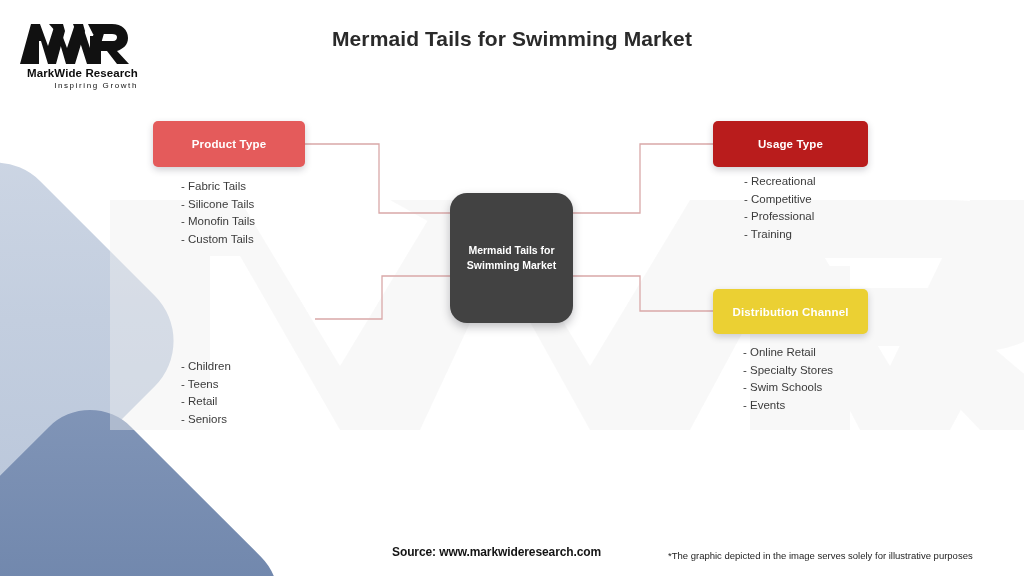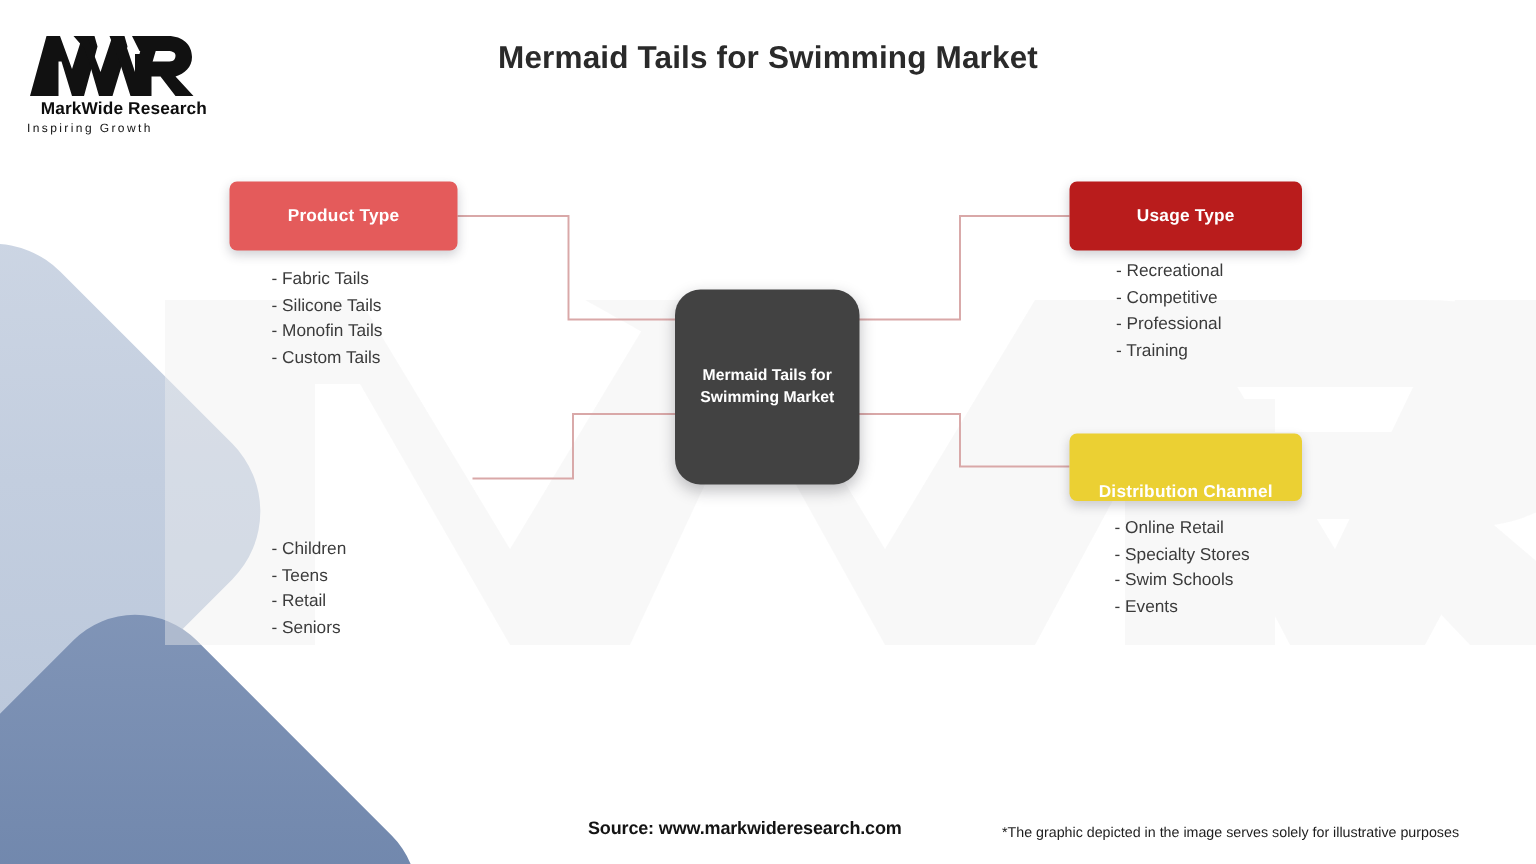--- a/index.html
+++ b/index.html
@@ -46,21 +46,21 @@
 
   
   .logo { position: absolute; left: 18px; top: 22px; width: 120px; }
   .logo-mark { display:block; }
   .logo-name {
     font-size: 11.5px; font-weight: bold; color: #0d0d0d;
     letter-spacing: .1px; text-align: right; margin-top: 1px;
     white-space: nowrap;
   }
   .logo-tag {
-    font-size: 8px; color: #111; text-align: left;
+    font-size: 8px; color: #111; text-align: right;
     letter-spacing: 1.6px; margin-top: 2px; white-space: nowrap;
   }
 
   
   .title {
     position: absolute; left: 0; top: 27px; width: 1024px;
     text-align: center;
     font-size: 21px; font-weight: bold; color: #2a2a2a;
     letter-spacing: .1px;
   }
@@ -75,21 +75,21 @@
     border-radius: 5px;
     box-shadow: 0 3px 7px rgba(40,40,60,.22);
     color: #ffffff;
     font-size: 11.5px; font-weight: bold;
     letter-spacing: .15px;
     text-align: center;
   }
   .node-product { left: 153px; top: 121px; width: 152px; height: 46px; background: #e45b5b; }
   .node-usage   { left: 713px; top: 121px; width: 155px; height: 46px; background: #b91c1c; justify-content: center; }
   .node-age     { left: 153px; top: 297px; width: 162px; height: 45px; background: #68c25e; }
-  .node-dist    { left: 713px; top: 289px; width: 155px; height: 45px; background: #ebd033; align-items: flex-end; }
+  .node-dist    { left: 713px; top: 289px; width: 155px; height: 45px; background: #ebd033; }
 
   .center-node {
     position: absolute;
     left: 450px; top: 193px; width: 123px; height: 130px;
     background: #424242;
     border-radius: 17px;
     box-shadow: 0 4px 10px rgba(30,30,40,.28);
     display: flex; align-items: center; justify-content: center;
     color: #ffffff; font-size: 10.5px; font-weight: bold;
     line-height: 1.45; text-align: center;

